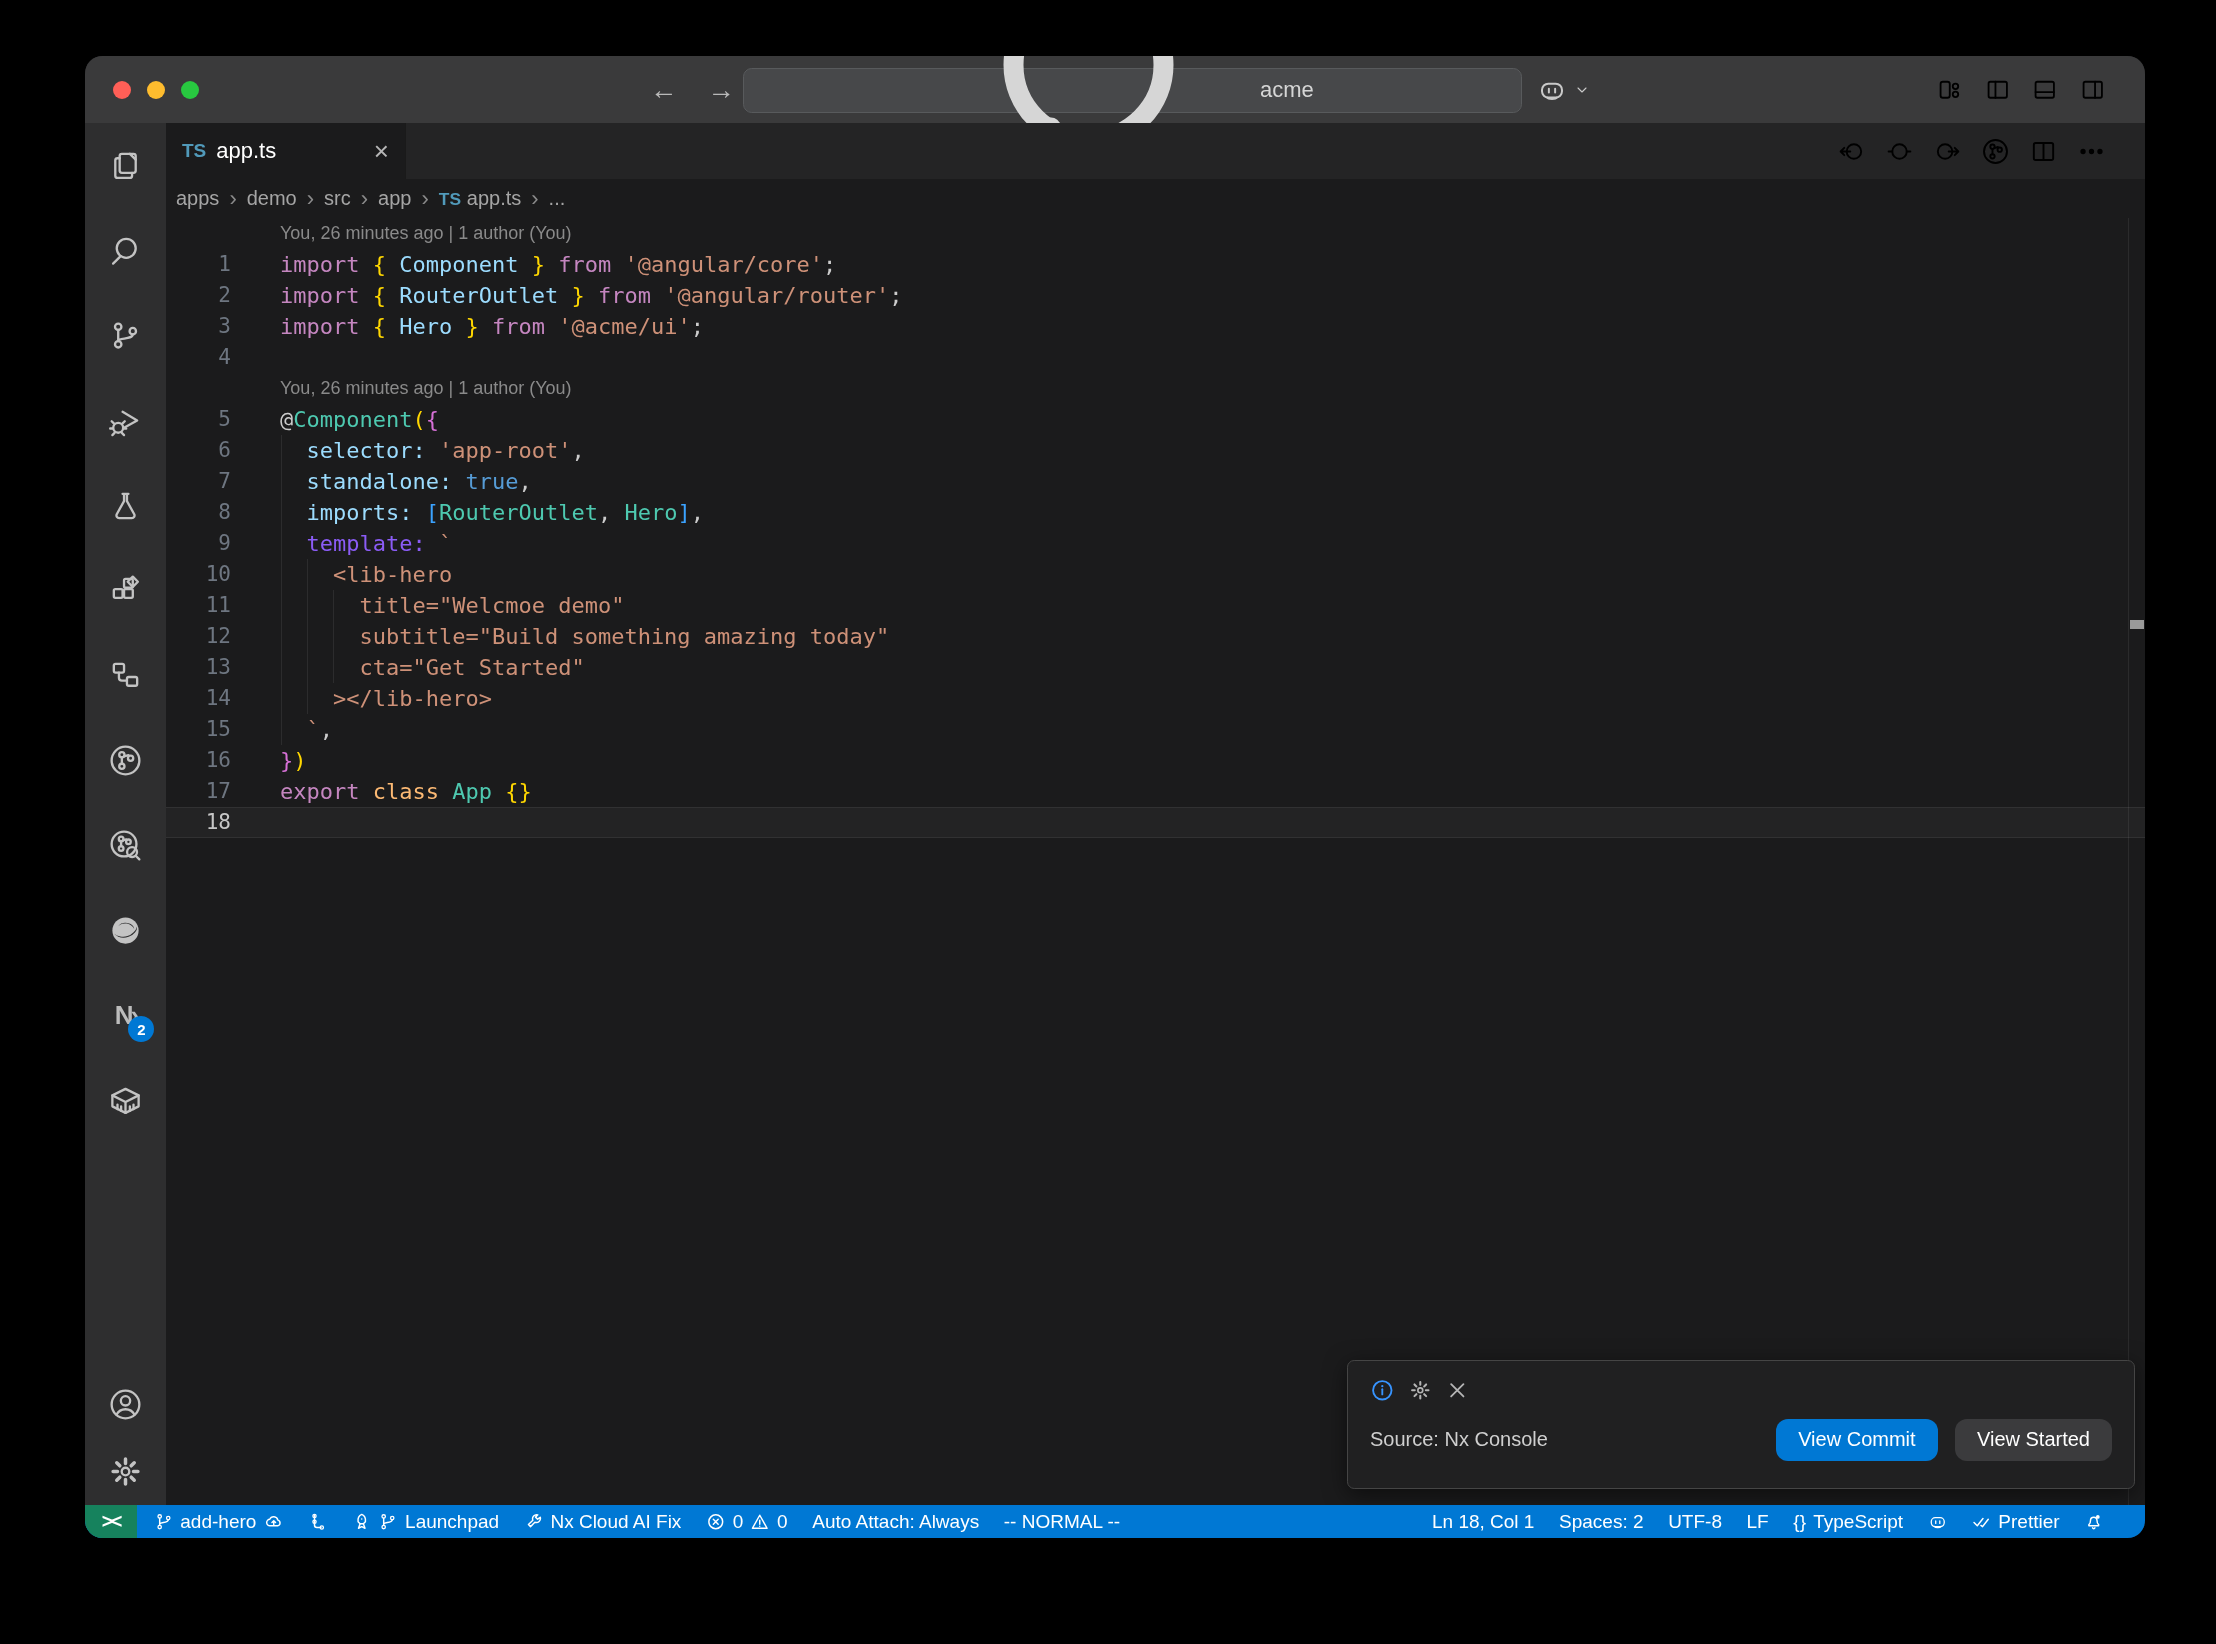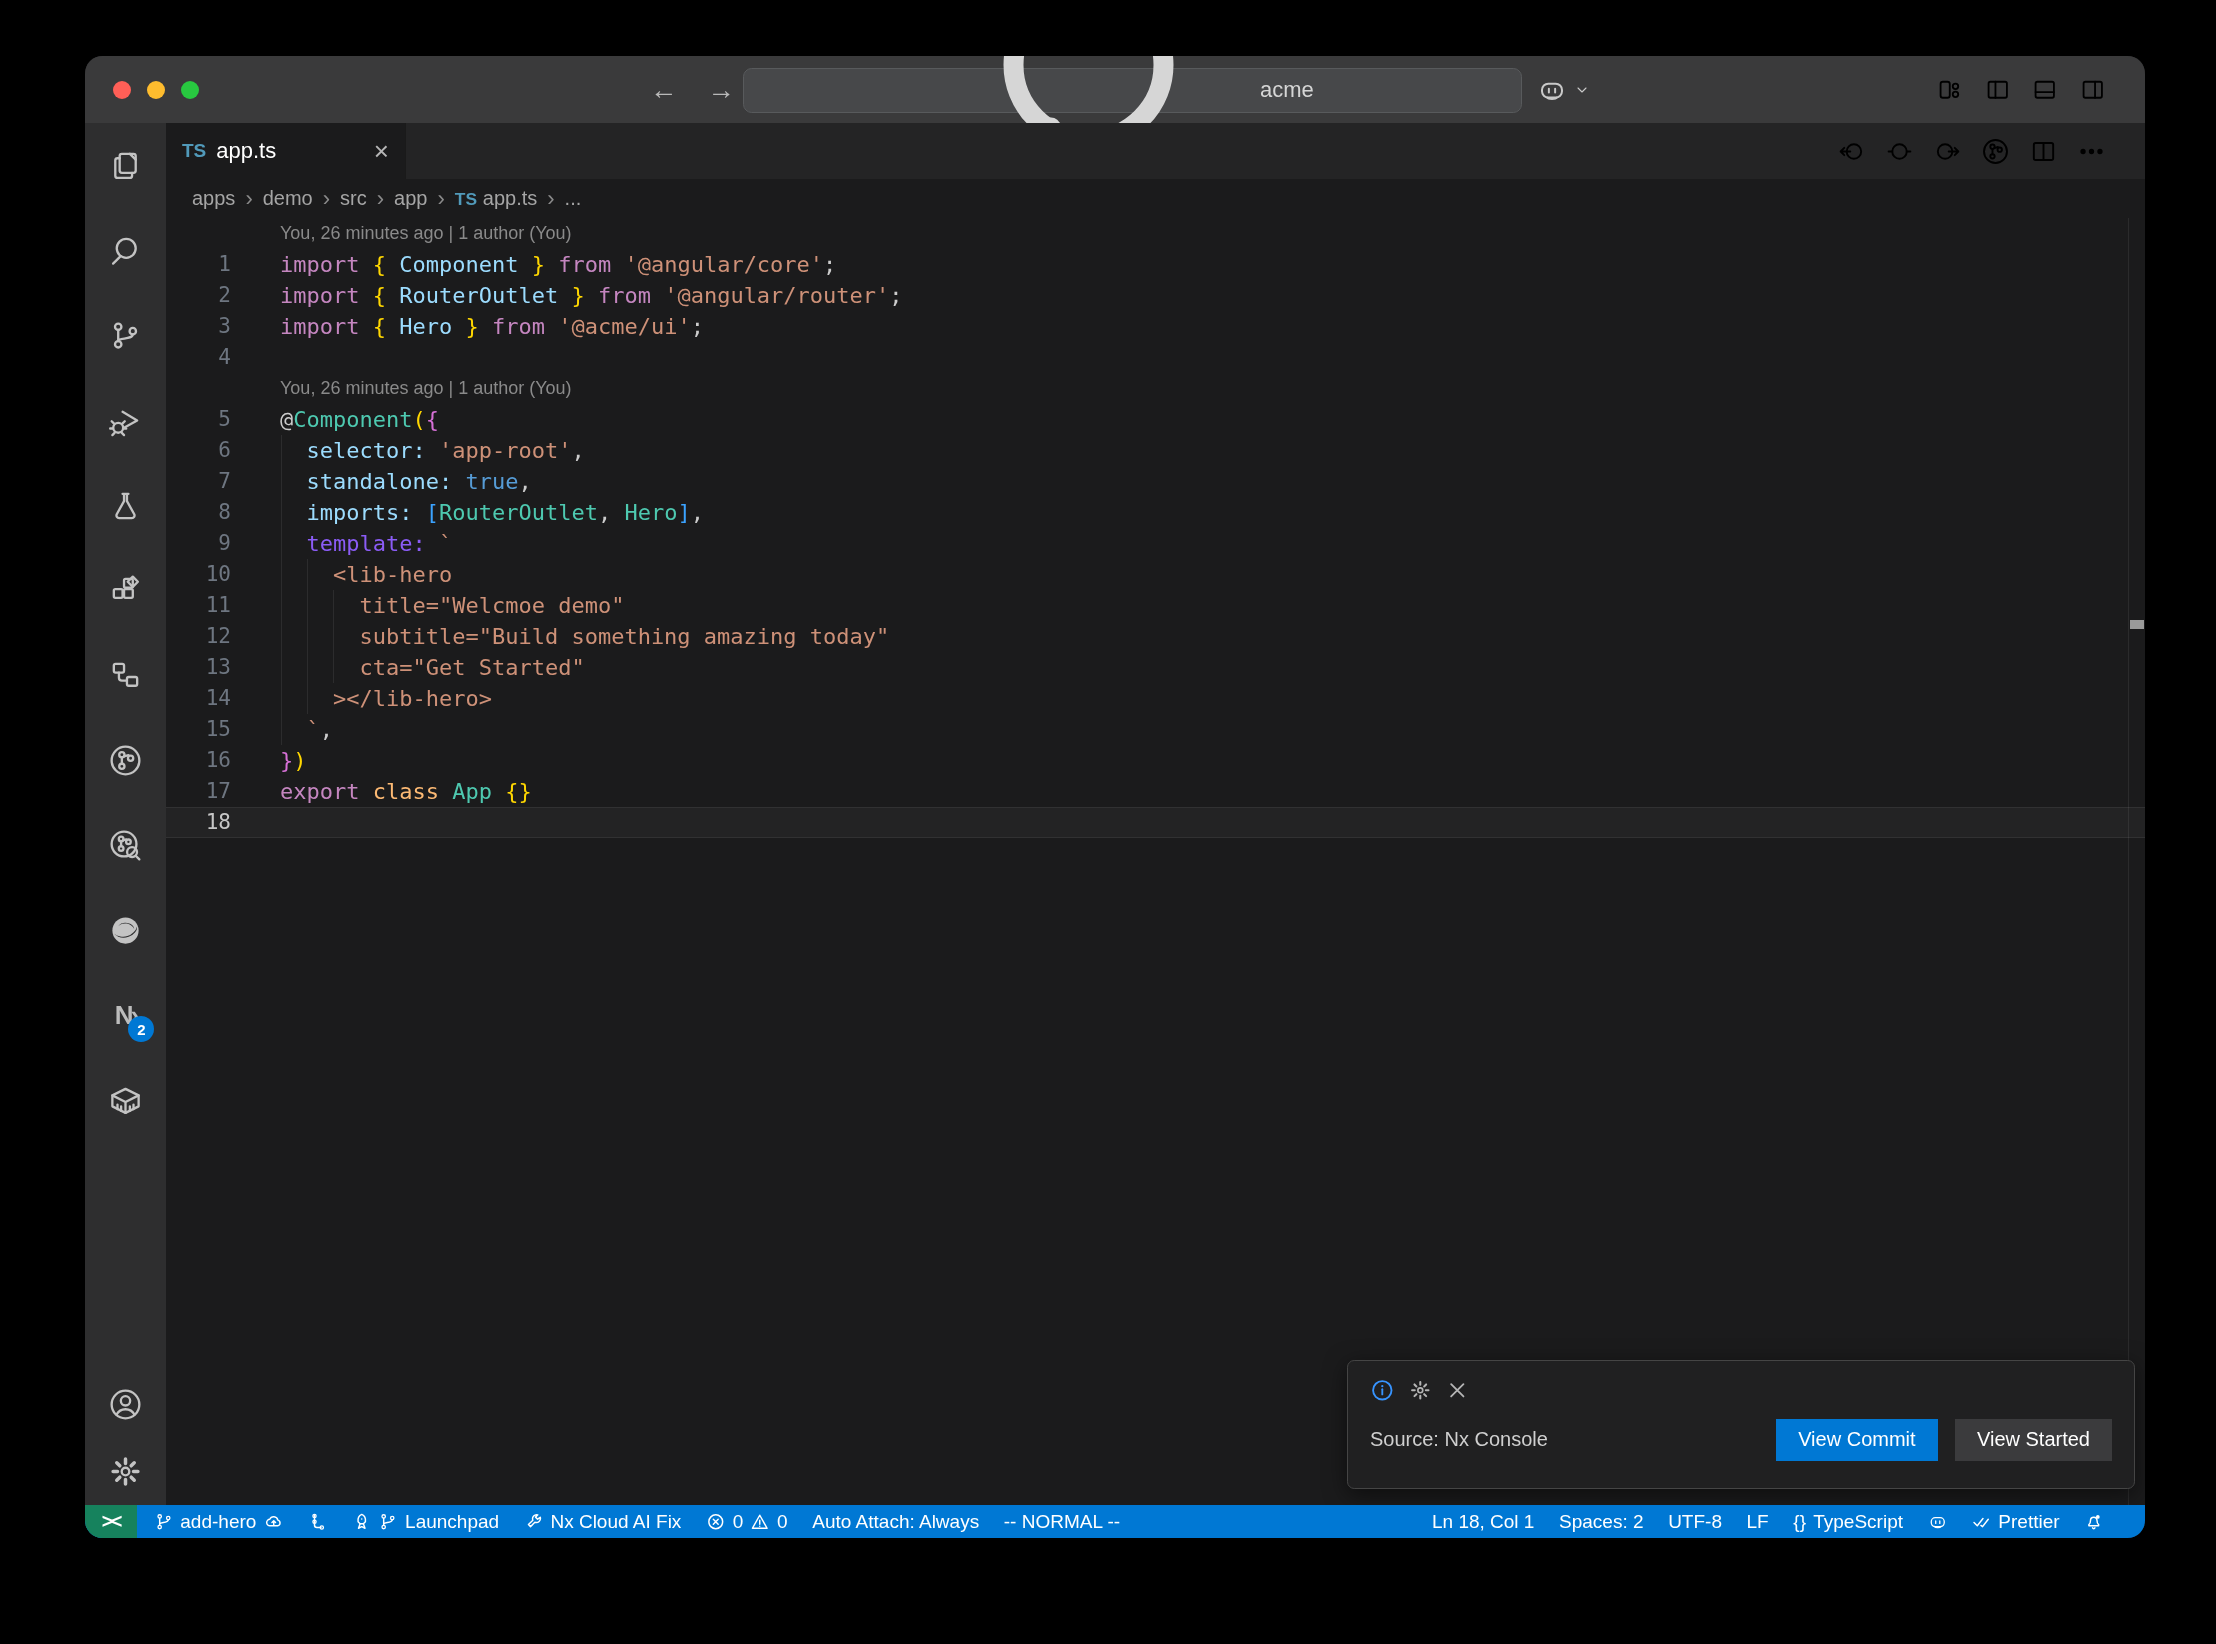--- a/index.html
+++ b/index.html
@@ -34,21 +34,21 @@
   .nx-glyph{font-size:26px;font-weight:bold;color:#bcbcbc;letter-spacing:-2.9px;}
   
   .editor-col{flex:1;display:flex;flex-direction:column;background:#1b1b1c;position:relative;min-width:0;}
   .tabstrip{height:56px;background:#242425;display:flex;align-items:stretch;position:relative;flex:none;}
   .tab{width:207px;background:#1b1b1c;display:flex;align-items:center;padding:0 16px;gap:10px;
        color:#fff;font-size:22px;border-right:0.7px solid #1a1a1a;}
   .tab .ts{color:#519aba;font-weight:bold;font-size:19px;}
   .tab .close{margin-left:auto;color:#b6b6b6;font-size:26px;line-height:1;}
   .editor-actions{position:absolute;right:39px;top:0;height:56px;display:flex;align-items:center;gap:19px;}
   .editor-actions .ic{width:29px;height:29px;}
-  .breadcrumbs{height:39px;display:flex;align-items:center;padding-left:26px;color:#a5a5a5;font-size:20px;gap:10px;flex:none;}
+  .breadcrumbs{height:39px;display:flex;align-items:center;padding-left:10px;color:#a5a5a5;font-size:20px;gap:10px;flex:none;}
   .breadcrumbs .sep{color:#8a8a8a;font-size:22px;}
   .breadcrumbs .ts{color:#519aba;font-weight:bold;font-size:17.4px;margin-right:5.8px;}
   
   .code-area{flex:1;position:relative;font-family:"DejaVu Sans Mono",monospace;font-size:22px;overflow:hidden;}
   .code-row{height:31px;line-height:31px;position:relative;white-space:pre;}
   .code-row .gutter{position:absolute;left:0;top:0;width:65px;text-align:right;color:#6e7681;font-size:21px;}
   .code-row .content{position:absolute;left:114px;top:0;}
   .code-row.current{background:rgba(255,255,255,.035);
       box-shadow:inset 0 0.7px 0 rgba(255,255,255,.09), inset 0 -0.7px 0 rgba(255,255,255,.09);}
   .code-row.current .gutter{color:#c6c6c6;}
@@ -70,21 +70,21 @@
   
   .toast{position:absolute;left:1262px;top:1304px;width:788px;height:129px;background:#202021;
          border:0.7px solid #454545;border-radius:7.2px;box-shadow:0 5.8px 22px rgba(0,0,0,.5);
          padding:17.4px 22px 0 22px;box-sizing:border-box;}
   .toast-title-row{display:flex;align-items:center;gap:13px;}
   .toast-title-row .ic{width:24.6px;height:24.6px;flex:none;}
   .toast-title{color:#d8d8d8;font-size:22px;flex:1;white-space:nowrap;overflow:hidden;}
   .toast-actions-row{display:flex;align-items:center;margin-top:16px;}
   .toast-source{color:#cfcfcf;font-size:20px;}
   .toast-buttons{margin-left:auto;display:flex;gap:17.4px;}
-  .btn{height:42px;padding:0 22px;border-radius:0;font-size:20px;display:flex;align-items:center;color:#fff;}
+  .btn{height:42px;padding:0 22px;border-radius:12px;font-size:20px;display:flex;align-items:center;color:#fff;}
   .btn.primary{background:#0078d4;}
   .btn.secondary{background:#3b3b3d;}
   .tgear,.tclose{color:#b5b5b5;}
 </style>
 </head>
 <body>
 
 <div class="screen">
   <div class="window">
 

